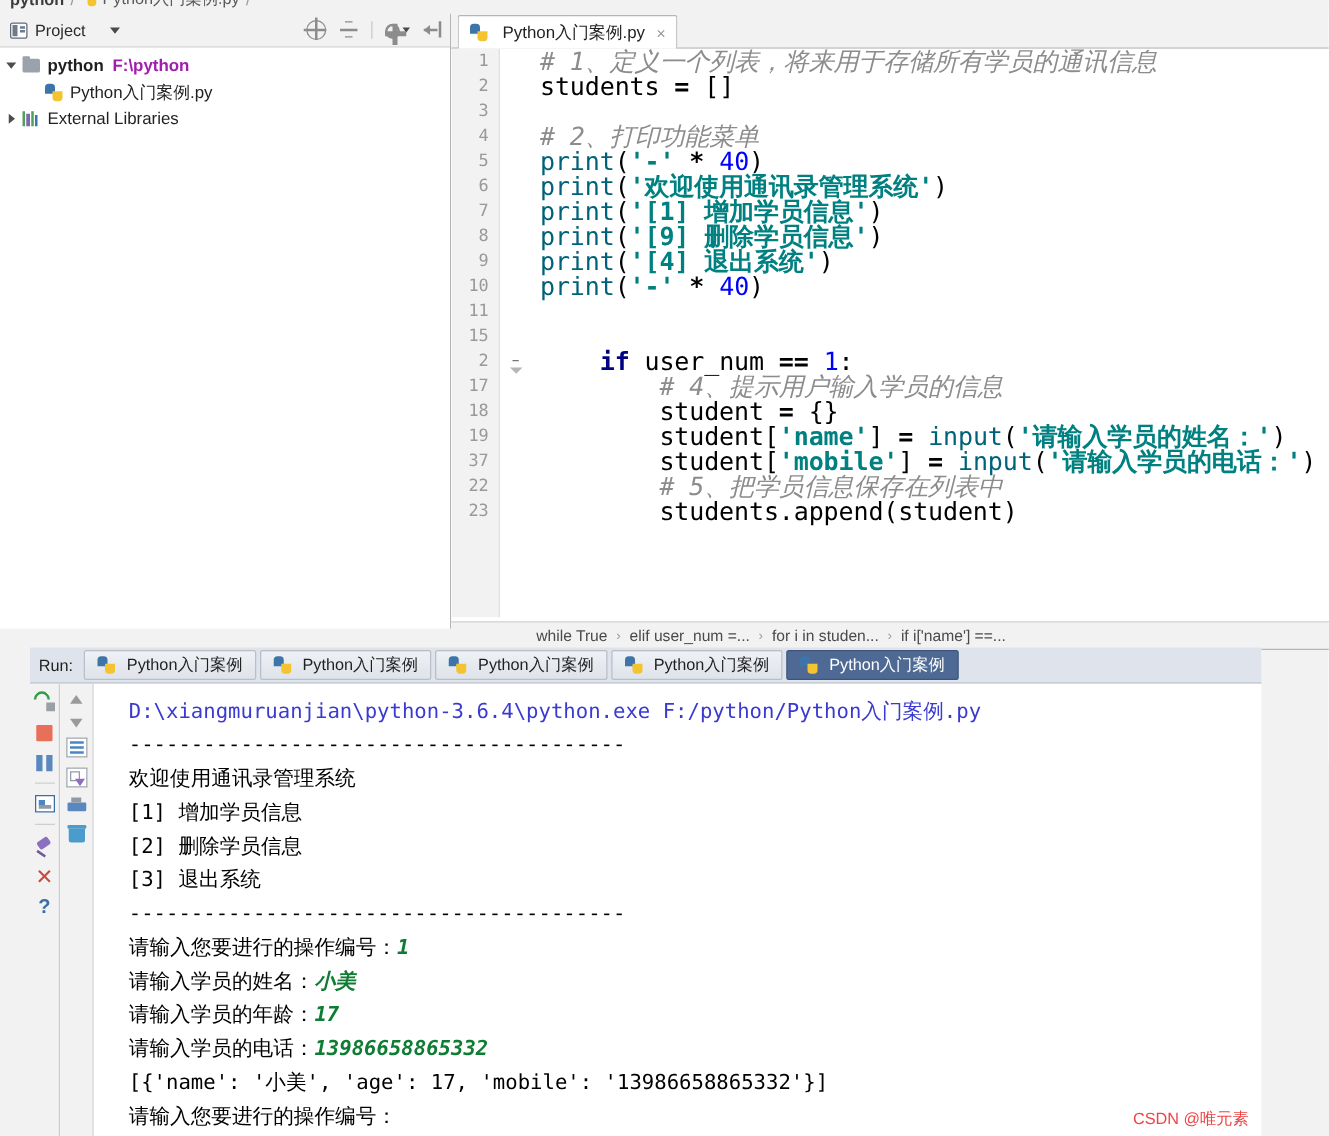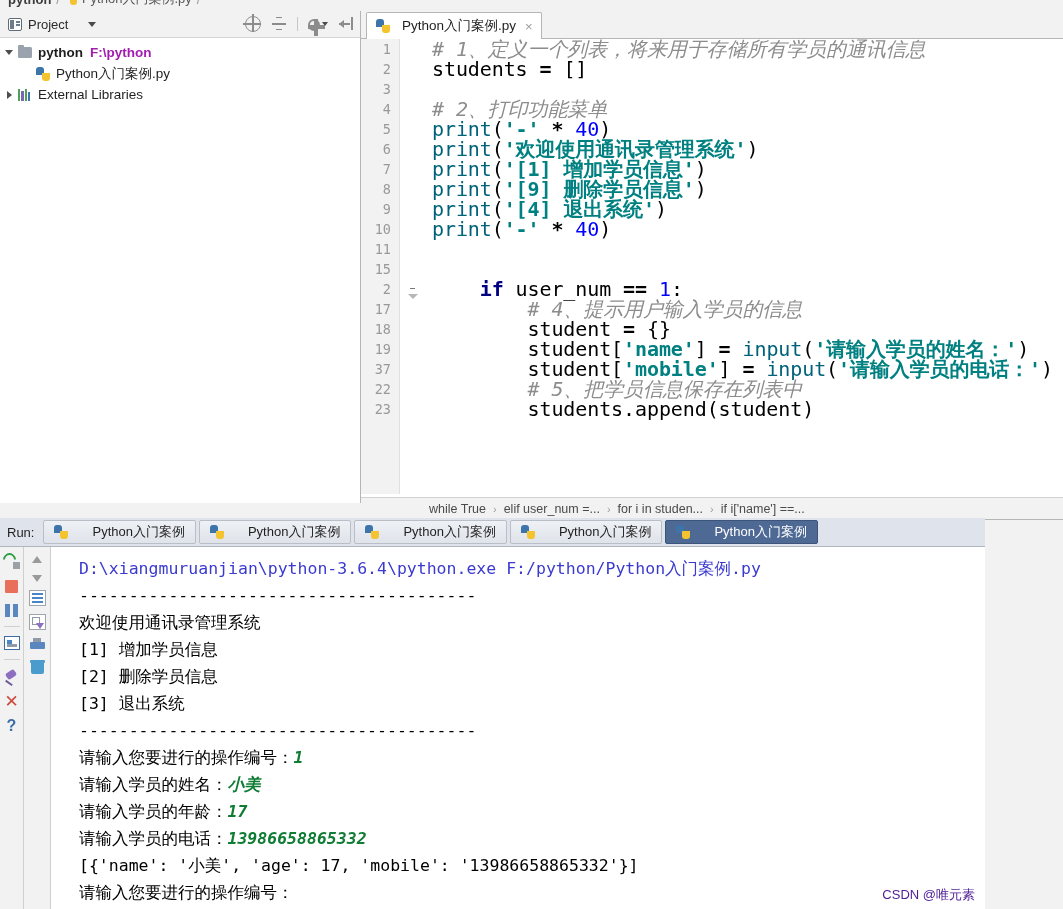--- a/index.html
+++ b/index.html
@@ -131,25 +131,25 @@
   
   .crumb-bar{
     position:absolute;left:361px;top:497px;width:702px;height:21px;
     background:#f2f2f2;border-top:1px solid #d2d2d2;border-bottom:1px solid #b5b5b5;
     display:flex;align-items:center;padding-left:68px;gap:7px;
     font-size:12.5px;color:#4a4a4a;white-space:nowrap;
   }
   .crumb-bar .sp{color:#9c9c9c;font-size:11px;}
 
   
-  .run-pane{position:absolute;left:0;top:518px;width:985px;height:391px;background:#f2f2f2;}
+  .run-pane{position:absolute;left:0;top:518px;width:985px;height:391px;background:#f2f2f2;padding-left:24px;}
   .run-tabs{height:28px;background:#dfe4ec;display:flex;align-items:center;border-bottom:1px solid #b0b6c0;}
   .run-label{font-size:13px;color:#1f1f1f;padding:0 9px 0 7px;}
   .rtab{
-    height:22px;display:flex;align-items:center;gap:18px;padding:0 10px;
+    height:22px;display:flex;align-items:center;gap:3px;padding:0 10px;
     background:linear-gradient(#eef1f5,#dfe3ea);border:1px solid #b9bec7;border-radius:2px;
     font-size:13px;color:#1f1f1f;margin-right:3px;
   }
   .rtab.sel{background:#4e6a94;border-color:#3d557a;color:#ffffff;}
   .run-body{position:relative;height:363px;background:#fff;}
   .run-toolbar{position:absolute;left:0;top:0;width:23px;height:363px;background:#f2f2f2;
     border-right:1px solid #cfcfcf;display:flex;flex-direction:column;align-items:center;padding-top:5px;gap:9px;}
   .run-toolbar2{position:absolute;left:24px;top:0;width:26px;height:363px;background:#f2f2f2;
     border-right:1px solid #cfcfcf;display:flex;flex-direction:column;align-items:center;padding-top:5px;gap:8px;}
   .ri{width:17px;height:17px;position:relative;}
@@ -189,21 +189,21 @@
   .tb-div{width:16px;height:1px;background:#cfcfcf;}
 
   .console{
     position:absolute;left:51px;top:0;right:0;height:363px;background:#ffffff;
     font-family:"DejaVu Sans Mono","Liberation Mono",monospace;
     font-size:16.5px;line-height:27px;padding:8px 0 0 28px;white-space:pre-wrap;
     color:#000;overflow:hidden;
   }
   .console .cmd{color:#3a3ad0;}
   .console .inp{color:#0f7c33;font-weight:bold;font-style:italic;}
-  .watermark{position:absolute;right:10px;bottom:6px;font-size:13px;color:#4c1d95;
+  .watermark{position:absolute;right:10px;bottom:6px;font-size:13px;color:#ef4444;
     font-family:"Liberation Sans",sans-serif;}
 </style>
 </head>
 <body>
 
 <div class="app">
 
   <div class="top-crumb">
     <div class="inner">
       <span class="b">python</span>

